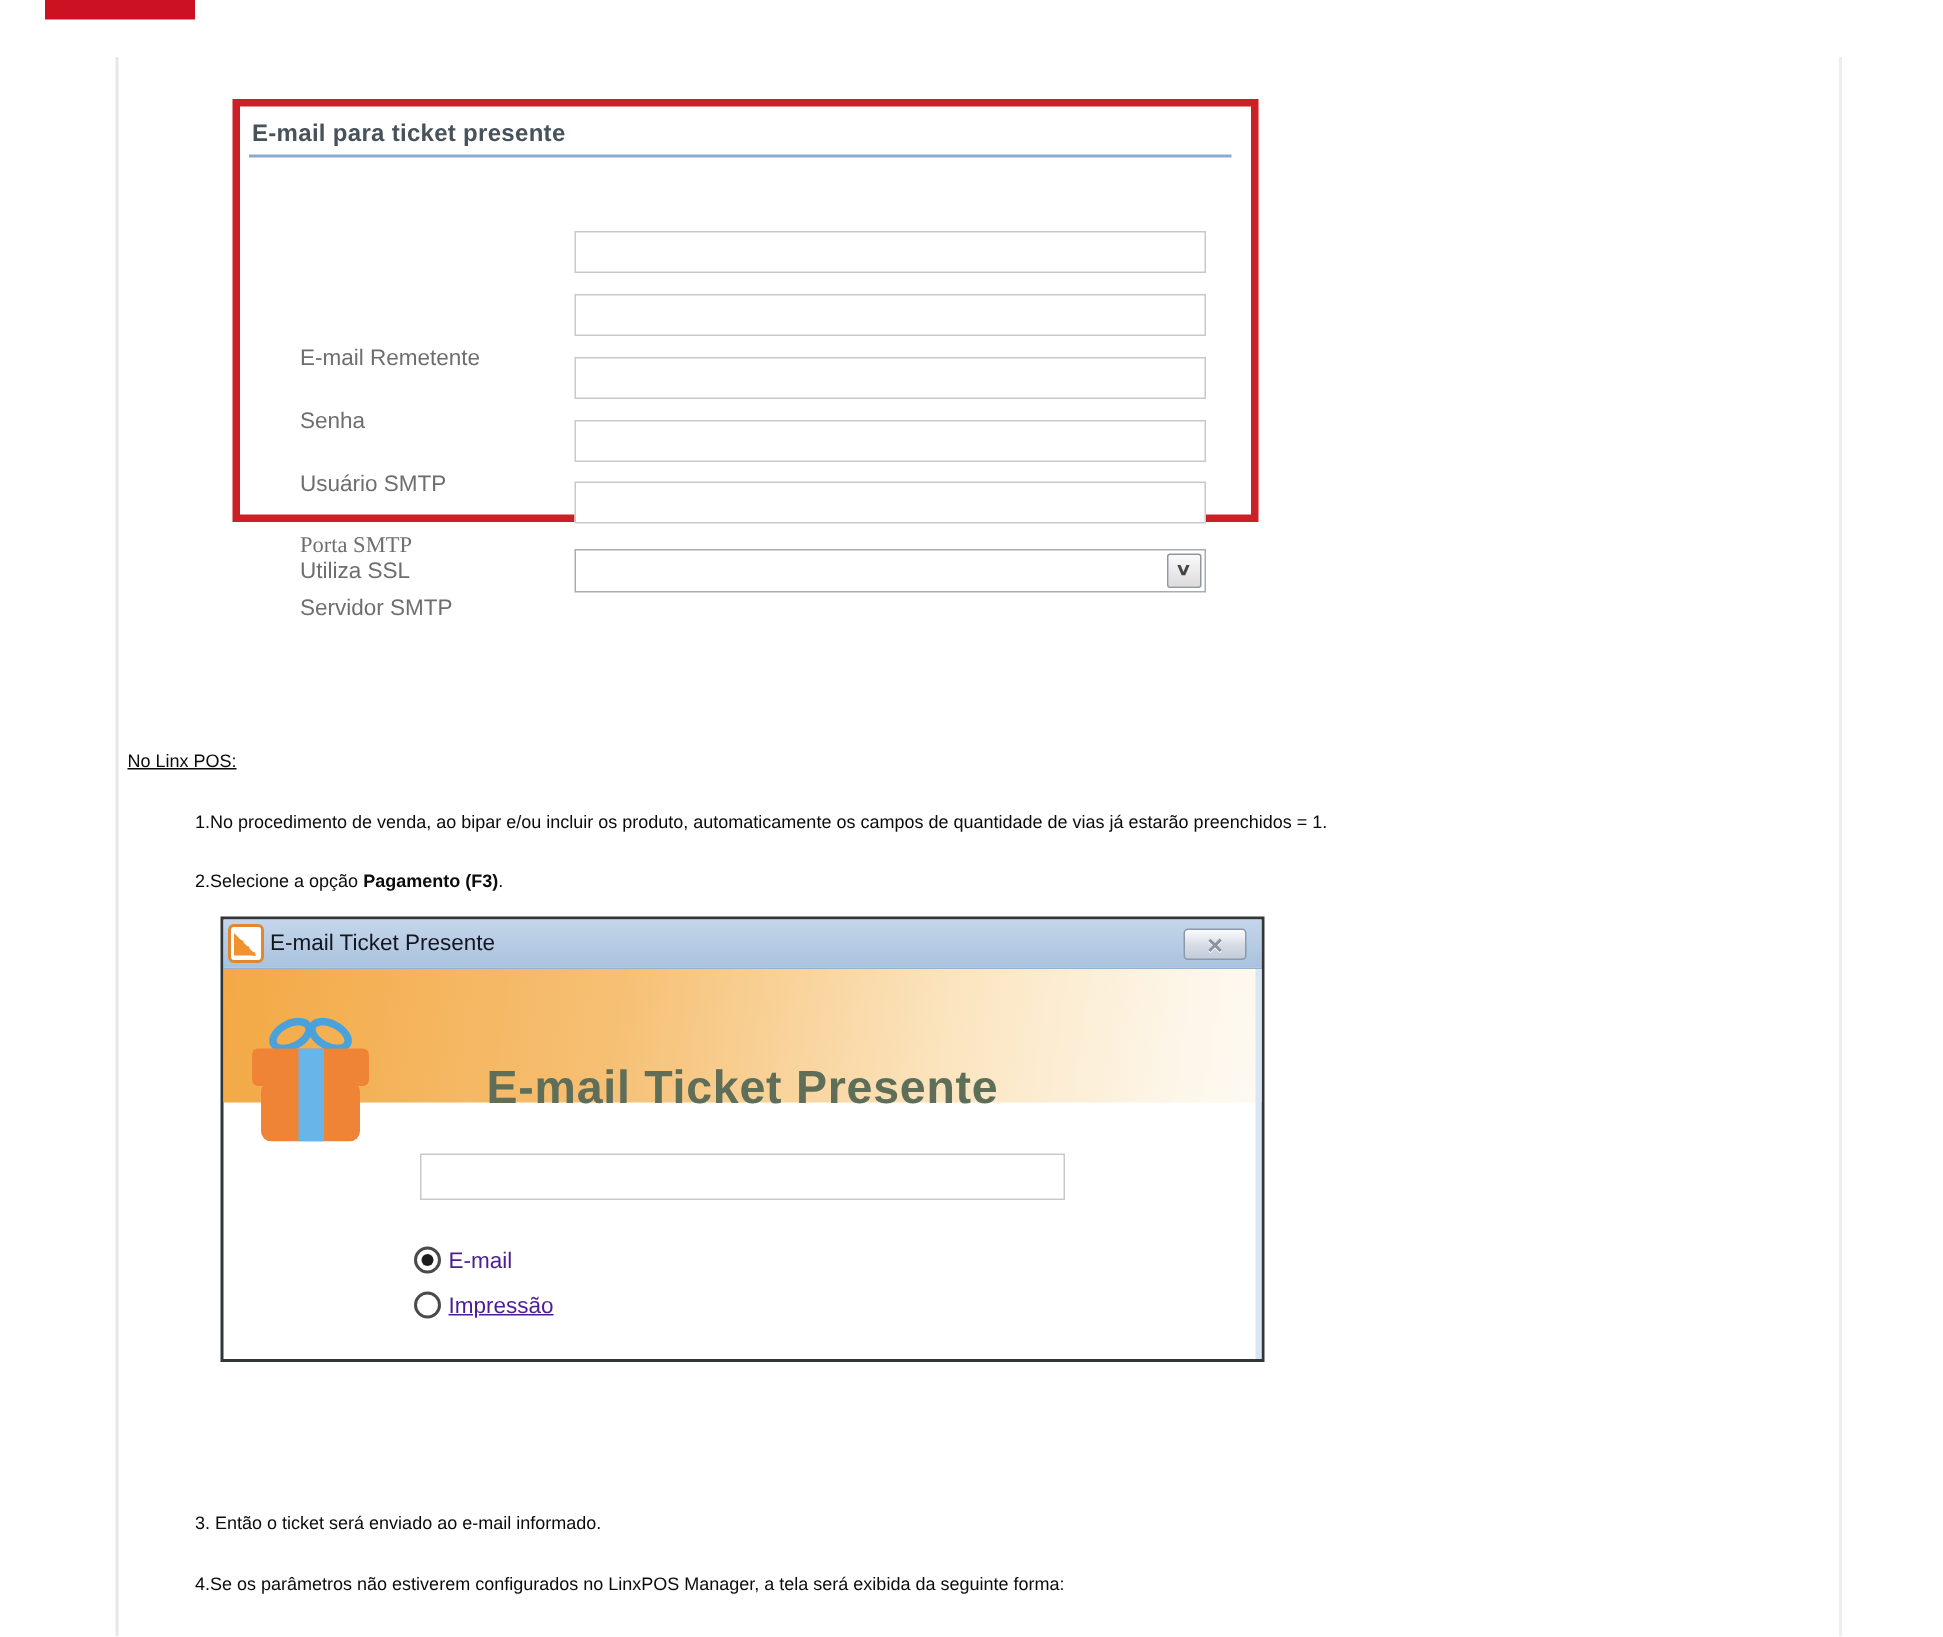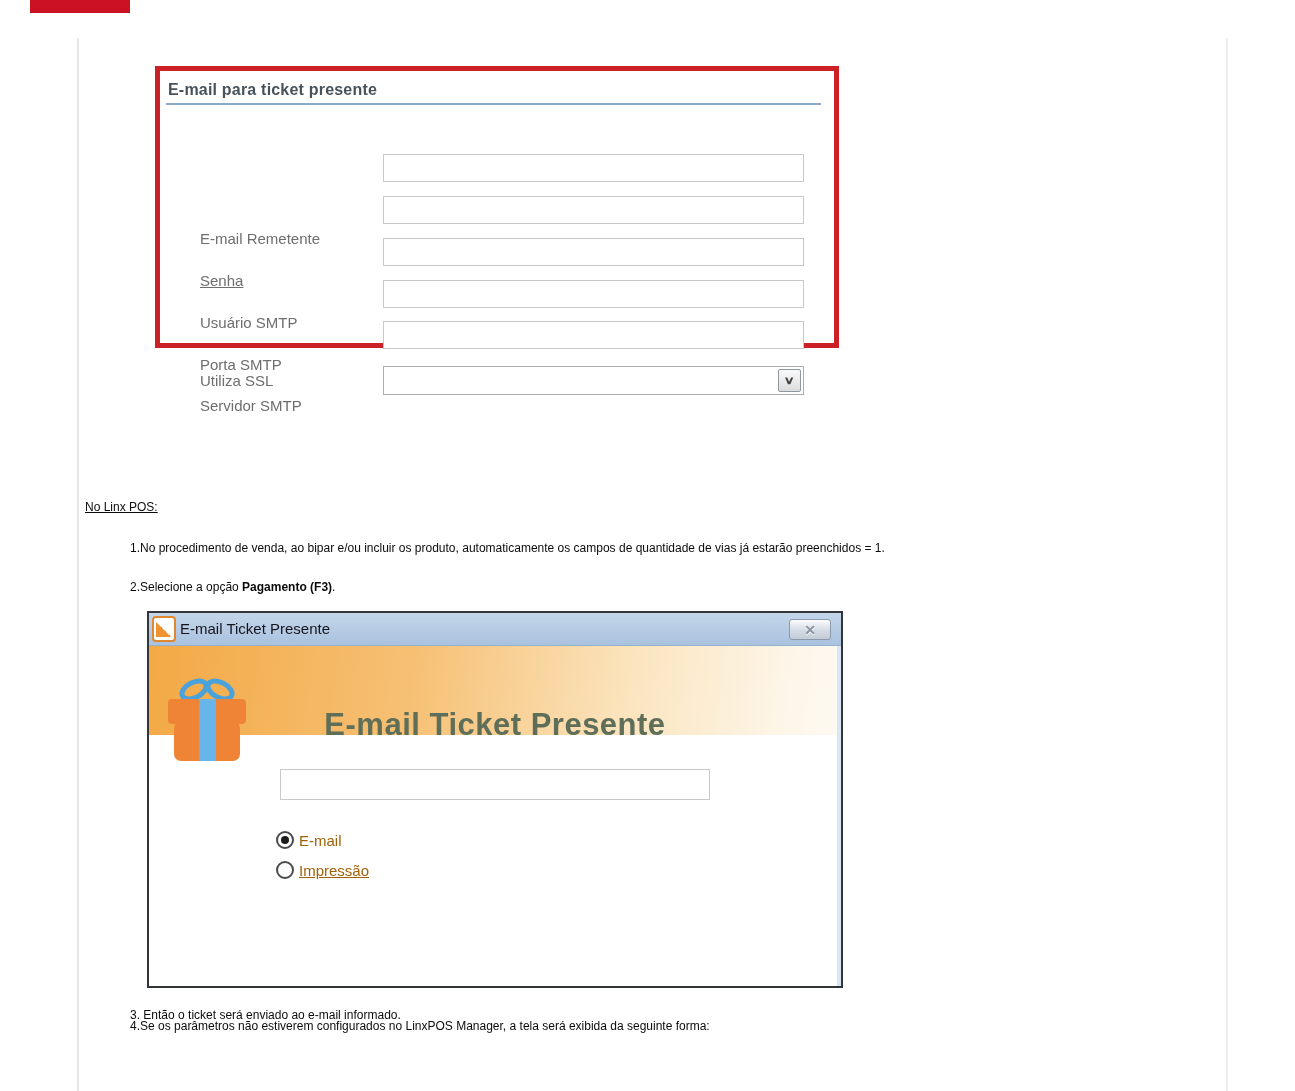--- a/index.html
+++ b/index.html
@@ -26,21 +26,21 @@
   .combo-btn { position:absolute; right:2px; top:2px; bottom:2px; width:23px;
                background:linear-gradient(#fafafa,#dcdcdc); border:1px solid #8f989f; border-radius:2px;
                display:flex; align-items:center; justify-content:center; }
   .combo-btn span { font-size:11px; font-weight:bold; color:#444; line-height:1; transform:scaleX(1.4); }
 
   
   .txt { position:absolute; font-size:12px; color:#0b0b0b; white-space:nowrap; }
   .heading { text-decoration:underline; }
 
   
-  .dialog { position:absolute; left:147px; top:611px; width:696px; height:377px;
+  .dialog { position:absolute; left:147px; top:611px; width:696px; height:297px;
             border:2px solid #333639; background:#fff; }
   .titlebar { position:absolute; left:0; top:0; right:0; height:33px;
               background:linear-gradient(#c3d6ea,#b7cce4 50%,#a9c2de); border-bottom:1px solid #96b1ce;
               display:flex; align-items:center; }
   .app-icon { position:absolute; left:3px; top:3px; width:24px; height:26px; }
   .win-title { position:absolute; left:31px; top:7px; font-size:15px; color:#15151f; }
   .close-btn { position:absolute; left:640px; top:6px; width:42px; height:21px;
                background:linear-gradient(#fbfcfd,#d5dbe4 55%,#c3ccd8); border:1px solid #8b99ab;
                border-radius:3px; display:flex; align-items:center; justify-content:center; }
   .close-btn span { font-size:14px; font-weight:bold; color:#8a93a3; text-shadow:0 1px 0 #fff; line-height:1; }
@@ -52,21 +52,21 @@
   .gift { position:absolute; left:19px; top:64px; width:78px; height:84px; }
 
   .email-input { position:absolute; left:131px; top:156px; width:430px; height:31px;
                  border:1px solid #c9c9c9; background:#fff; font-size:14px; padding:0 6px; outline:none; }
 
   .radio { position:absolute; width:18px; height:18px; border:2px solid #4a4a4a; border-radius:50%;
            background:#fff; }
   .radio.r1 { left:127px; top:218px; }
   .radio.r2 { left:127px; top:248px; }
   .radio .dot { position:absolute; left:3px; top:3px; width:8px; height:8px; border-radius:50%; background:#1c1c1c; }
-  .radio-label { position:absolute; left:150px; font-size:15px; color:#a16207; }
+  .radio-label { position:absolute; left:150px; font-size:15px; color:#4c1d95; }
   .radio-label.l1 { top:219px; }
   .radio-label.l2 { top:249px;text-decoration:underline; }
 
   .confirm-btn { position:absolute; left:429px; top:202px; width:160px; height:71px;
                  background:#fff; border:2px dotted #222; display:flex; align-items:center; }
   .confirm-icon { position:absolute; left:6px; top:11px; width:48px; height:48px; }
   .confirm-label { position:absolute; left:58px; top:23px; font-size:20px; font-weight:bold; color:#6f777f; }
 
   .blue-strip { position:absolute; right:0; top:33px; bottom:0; width:4px; background:#d9e6f3; }
 </style>
@@ -79,27 +79,27 @@
   <div class="v-line left"></div>
   <div class="v-line right"></div>
 
   <section class="red-box">
     <h2>E-mail para ticket presente</h2>
     <div class="title-rule"></div>
 
     <label class="f-label" style="top:159px;">E-mail Remetente</label>
     <input class="f-input" style="top: 83px;">
 
-    <label class="f-label" style="top:201px;text-decoration:underline;">Senha</label>
+    <label class="f-label" style="top:201px;">Senha</label>
     <input class="f-input" style="top: 125px;">
 
     <label class="f-label" style="top:243px;">Usuário SMTP</label>
     <input class="f-input" style="top: 167px;">
 
-    <label class="f-label" style="top:285px;">Porta SMTP</label>
+    <label class="f-label" style="top:285px;font-family:Liberation Serif, serif;">Porta SMTP</label>
     <input class="f-input" style="top: 209px;">
 
     <label class="f-label" style="top:326px;">Servidor SMTP</label>
     <input class="f-input" style="top: 250px;">
 
     <label class="f-label" style="top:301px;">Utiliza SSL</label>
     <div class="combo" style="top:295px;">
       <div class="combo-btn">
         <span>∨</span>
       </div>
@@ -145,15 +145,15 @@
     <span class="radio-label l1">E-mail</span>
 
     <div class="radio r2"></div>
     <span class="radio-label l2">Impressão</span>
 
 
     <div class="blue-strip"></div>
   </div>
 
   <div class="txt" style="left:130px; top:1008px;">3. Então o ticket será enviado ao e-mail informado.</div>
-  <div class="txt" style="left:130px; top:1019px;">4.Se os parâmetros não estiverem configurados no LinxPOS Manager, a tela será exibida da seguinte forma:</div>
+  <div class="txt" style="left:130px; top:1049px;">4.Se os parâmetros não estiverem configurados no LinxPOS Manager, a tela será exibida da seguinte forma:</div>
 
 </div>
 
 </body></html>

